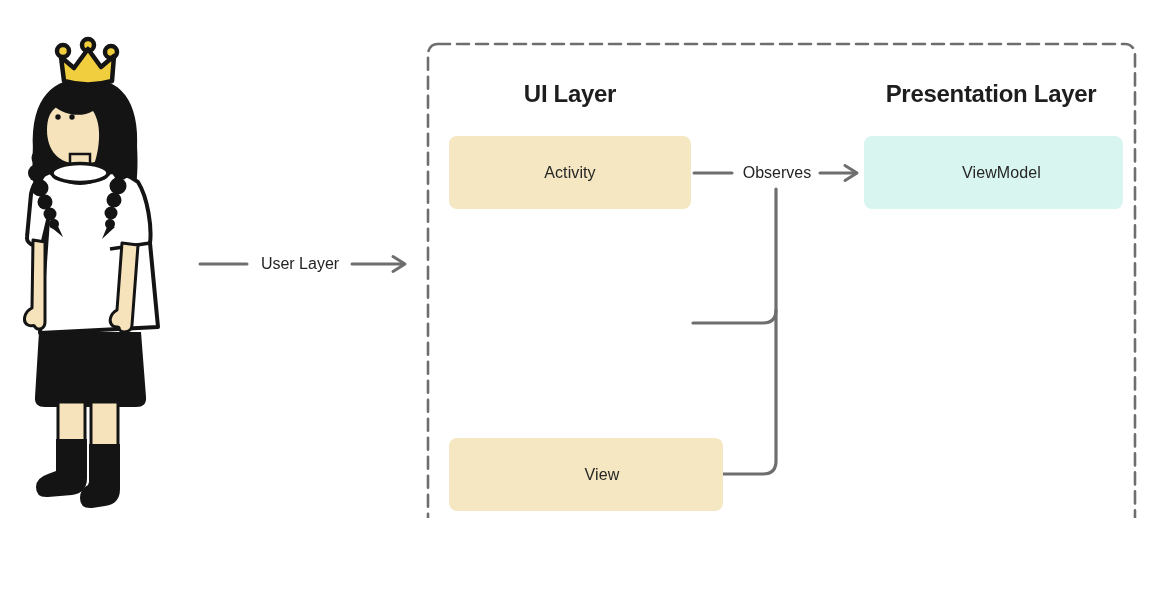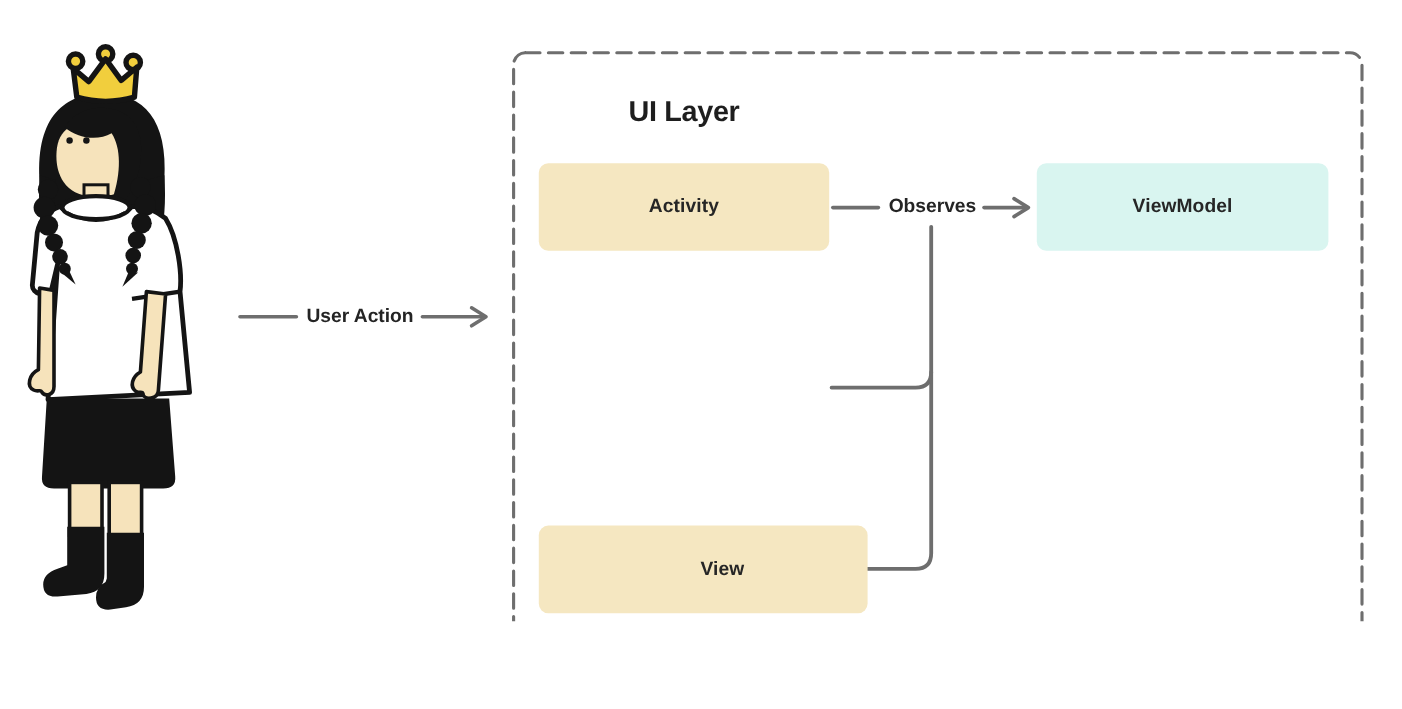--- a/index.html
+++ b/index.html
@@ -13,32 +13,32 @@
   .heading {
     position:absolute; font-weight:bold; font-size:24px; color:#1e1e1e;
     letter-spacing:-0.3px; text-align:center; white-space:nowrap;
   }
   #ui-title   { left:449px; top:80px; width:242px; }
   #pres-title { left:858px; top:80px; width:266px; }
 
   .box {
     position:absolute; width:242px; height:73px; border-radius:8px;
     display:flex; align-items:center; justify-content:center;
-    font-weight:bold; font-size:16px; color:#262626; letter-spacing:0.1px;
+    font-weight:normal; font-size:16px; color:#262626; letter-spacing:0.1px;
   }
   .warm { background:#F5E7C1; }
-  .cool { background:#D9F5F0; }
+  .cool { background:#D9F5F0;padding-left:16px; }
   #activity  { left:449px; top:136px; }
   #fragment  { left:449px; top:287px; }
   #view      { left:449px; top:438px;padding-left:32px; }
   #viewmodel { left:864px; top:136px; width:243px; }
 
   .wire-label {
     position:absolute; transform:translateX(-50%);
-    font-weight:bold; font-size:16px; color:#242424; white-space:nowrap;
+    font-weight:normal; font-size:16px; color:#242424; white-space:nowrap;
   }
   #user-action-label { left:300px; top:255px; }
   #observes-label    { left:777px; top:164px; }
 </style>
 </head>
 <body>
 
 <div class="canvas">
 
   <svg class="figure" viewBox="0 0 180 500">
@@ -113,27 +113,28 @@
         <path d="M694,173 L732,173"></path>
         <path d="M820,173 L856,173"></path>
         <path d="M845,165.5 L857,173 L845,180.5"></path>
       </g>
       <path stroke-width="3.2" d="M776,189 L776,461 Q776,474 763,474 L693,474"></path>
       <path stroke-width="3.2" d="M693,323 L763,323 Q776,323 776,310"></path>
     </g>
   </svg>
 
   <div class="heading" id="ui-title">UI Layer</div>
+  <div class="heading" id="pres-title">Presentation Layer</div>
 
   <div class="box warm" id="activity">
     <span>Activity</span>
   </div>
   <div class="box warm" id="view">
     <span>View</span>
   </div>
   <div class="box cool" id="viewmodel">
     <span>ViewModel</span>
   </div>
 
-  <div class="wire-label" id="user-action-label">User Action</div>
+  <div class="wire-label" id="user-action-label">User Layer</div>
   <div class="wire-label" id="observes-label">Observes</div>
 
 </div>
 
 </body></html>

